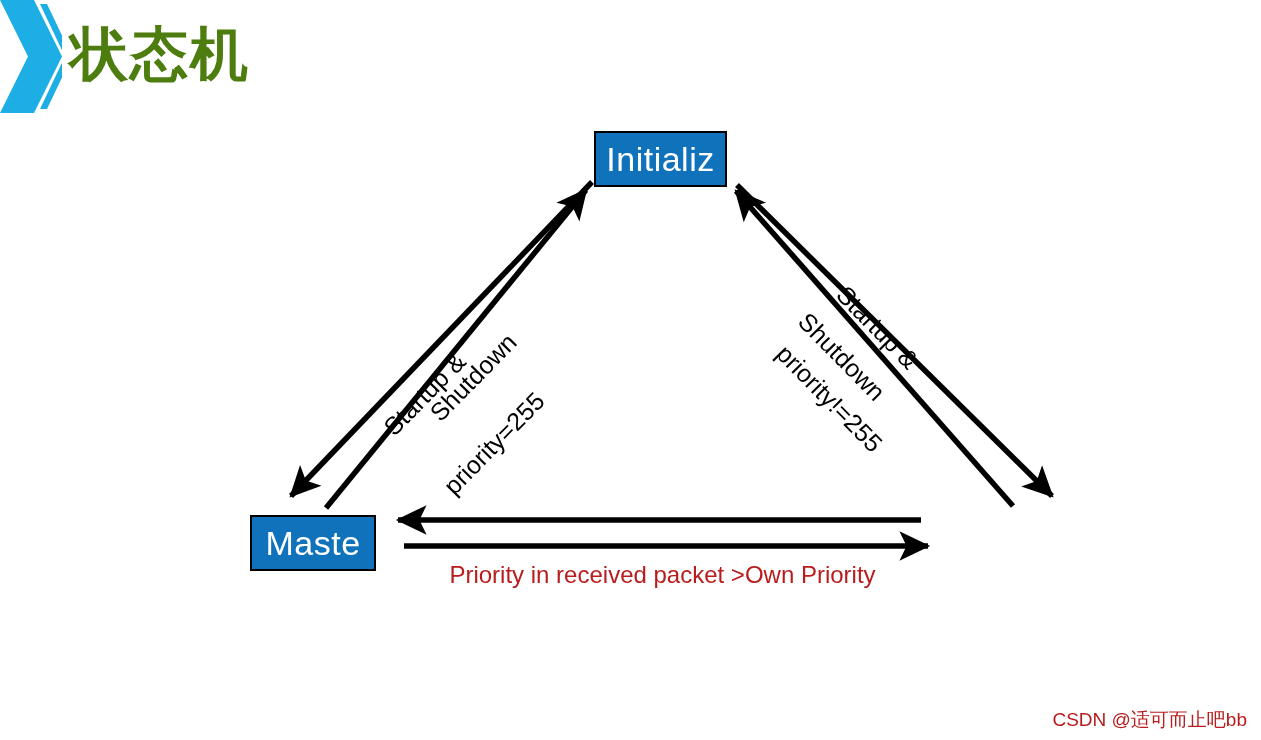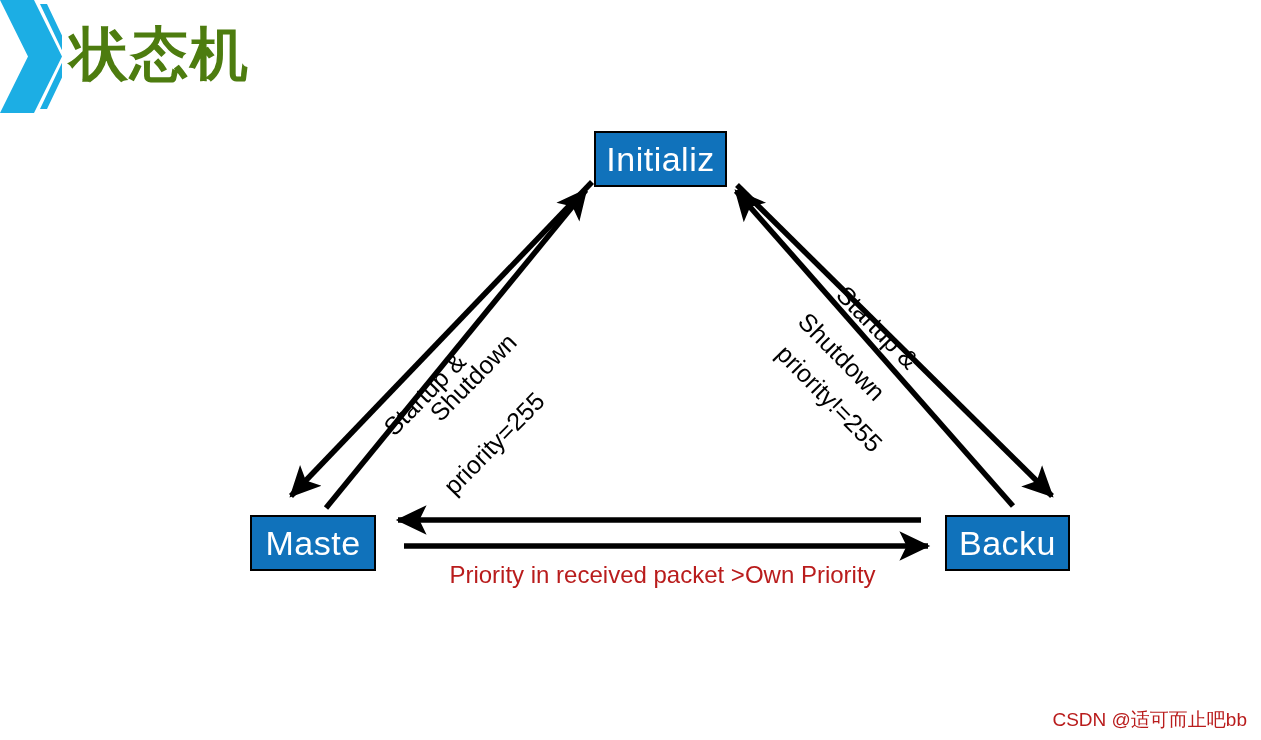--- a/index.html
+++ b/index.html
@@ -203,21 +203,20 @@
 
     <g>
       <line x1="404" y1="546" x2="928" y2="546" stroke="#000000" stroke-width="5.5" marker-end="url(#arrowhead)"></line>
     </g>
   </svg>
 
   <div class="state-node" id="node-initialize">Initializ</div>
 
   <div class="state-node" id="node-master">Maste</div>
 
-  <div class="state-node" id="node-backup">Backu</div>
 
   <div class="edge-label" id="label-startup-left">
     <div>Startup &amp;</div>
     <div>priority=255</div>
   </div>
 
   <div class="edge-label" id="label-shutdown-left">Shutdown</div>
 
   <div class="edge-label" id="label-startup-right">
     <div>Startup &amp;</div>

